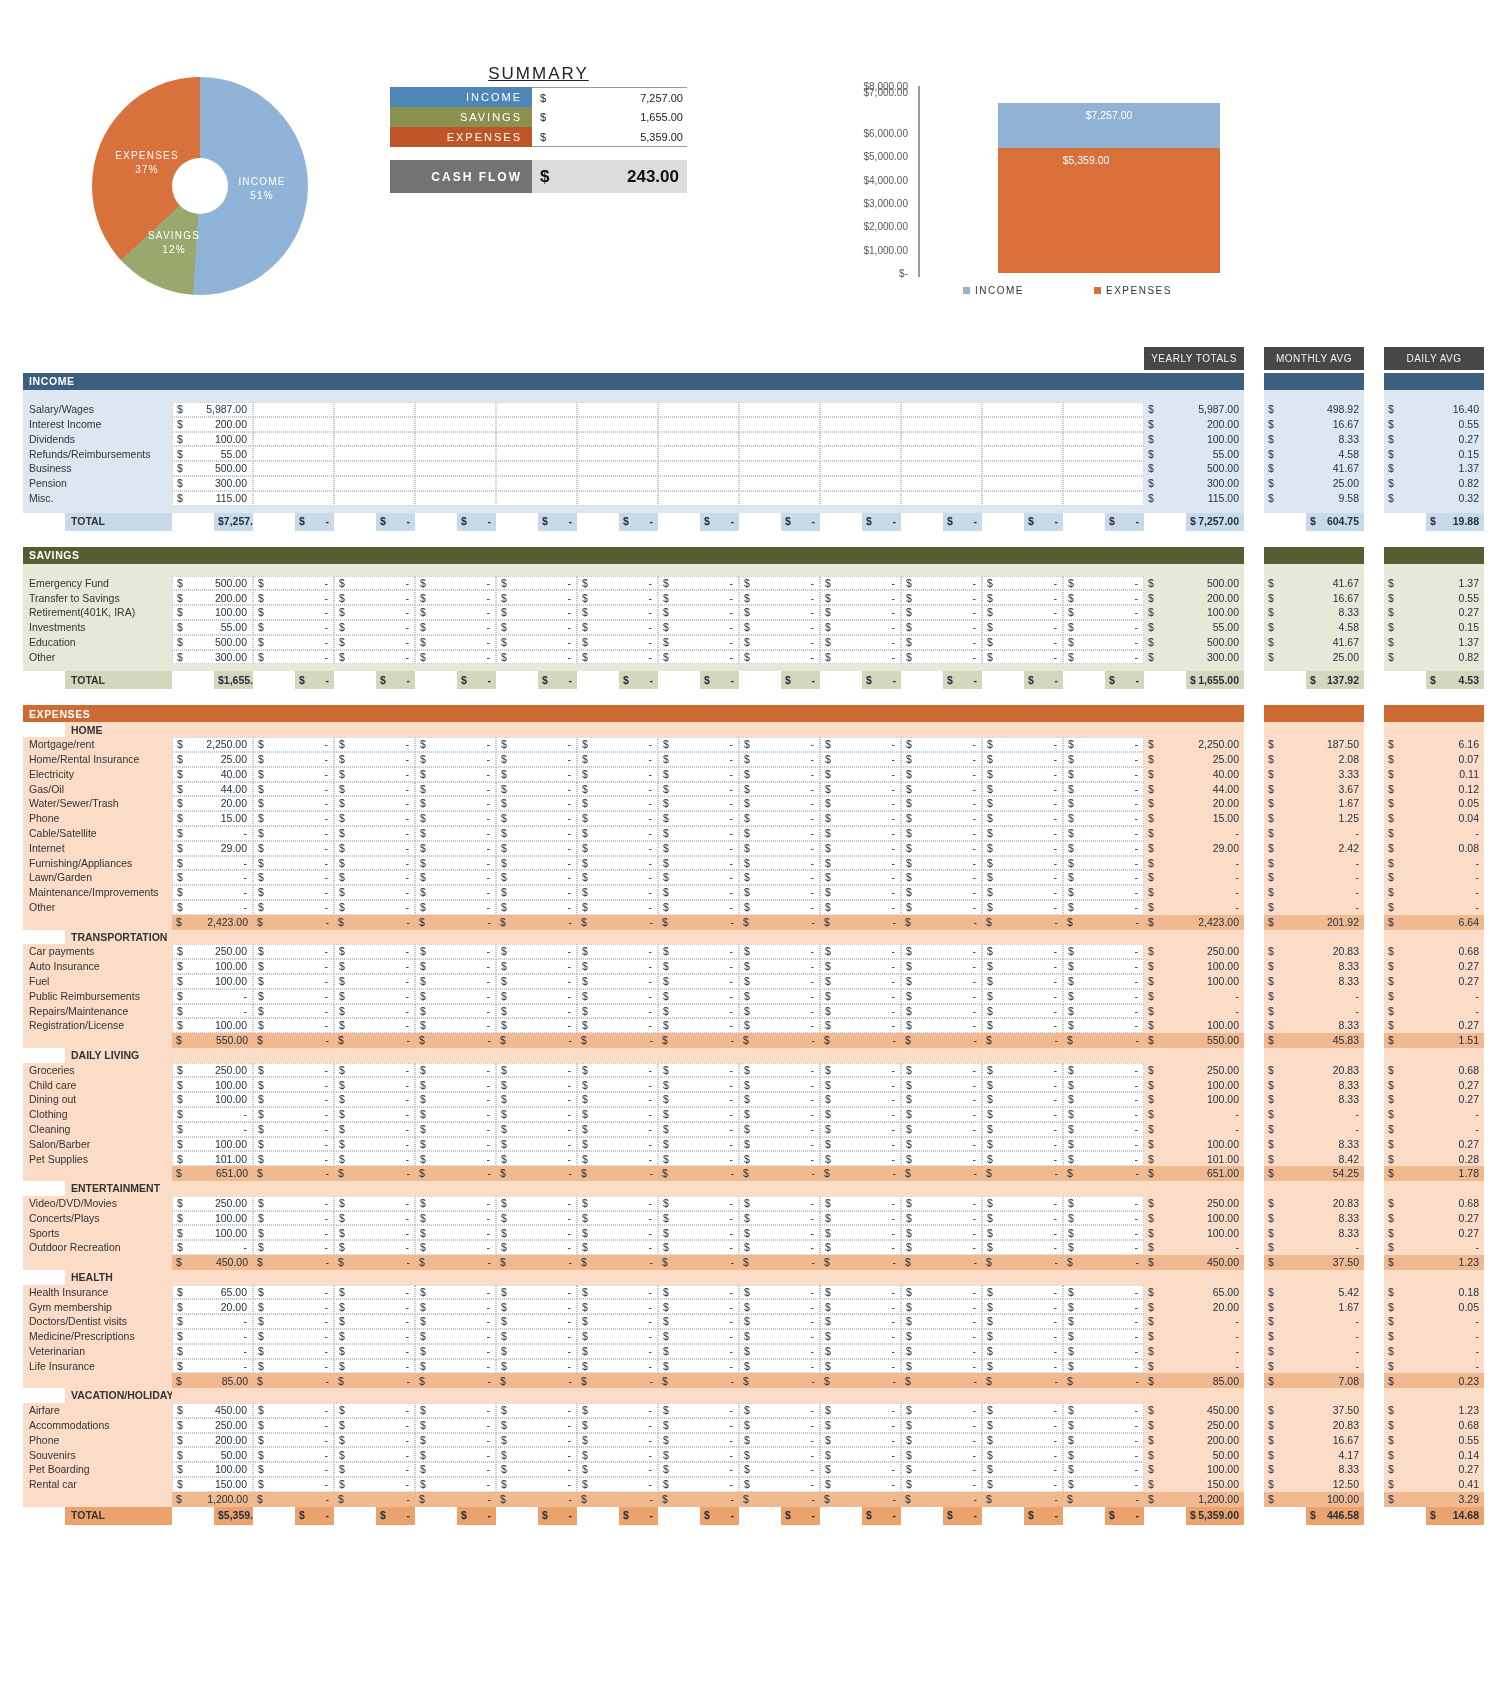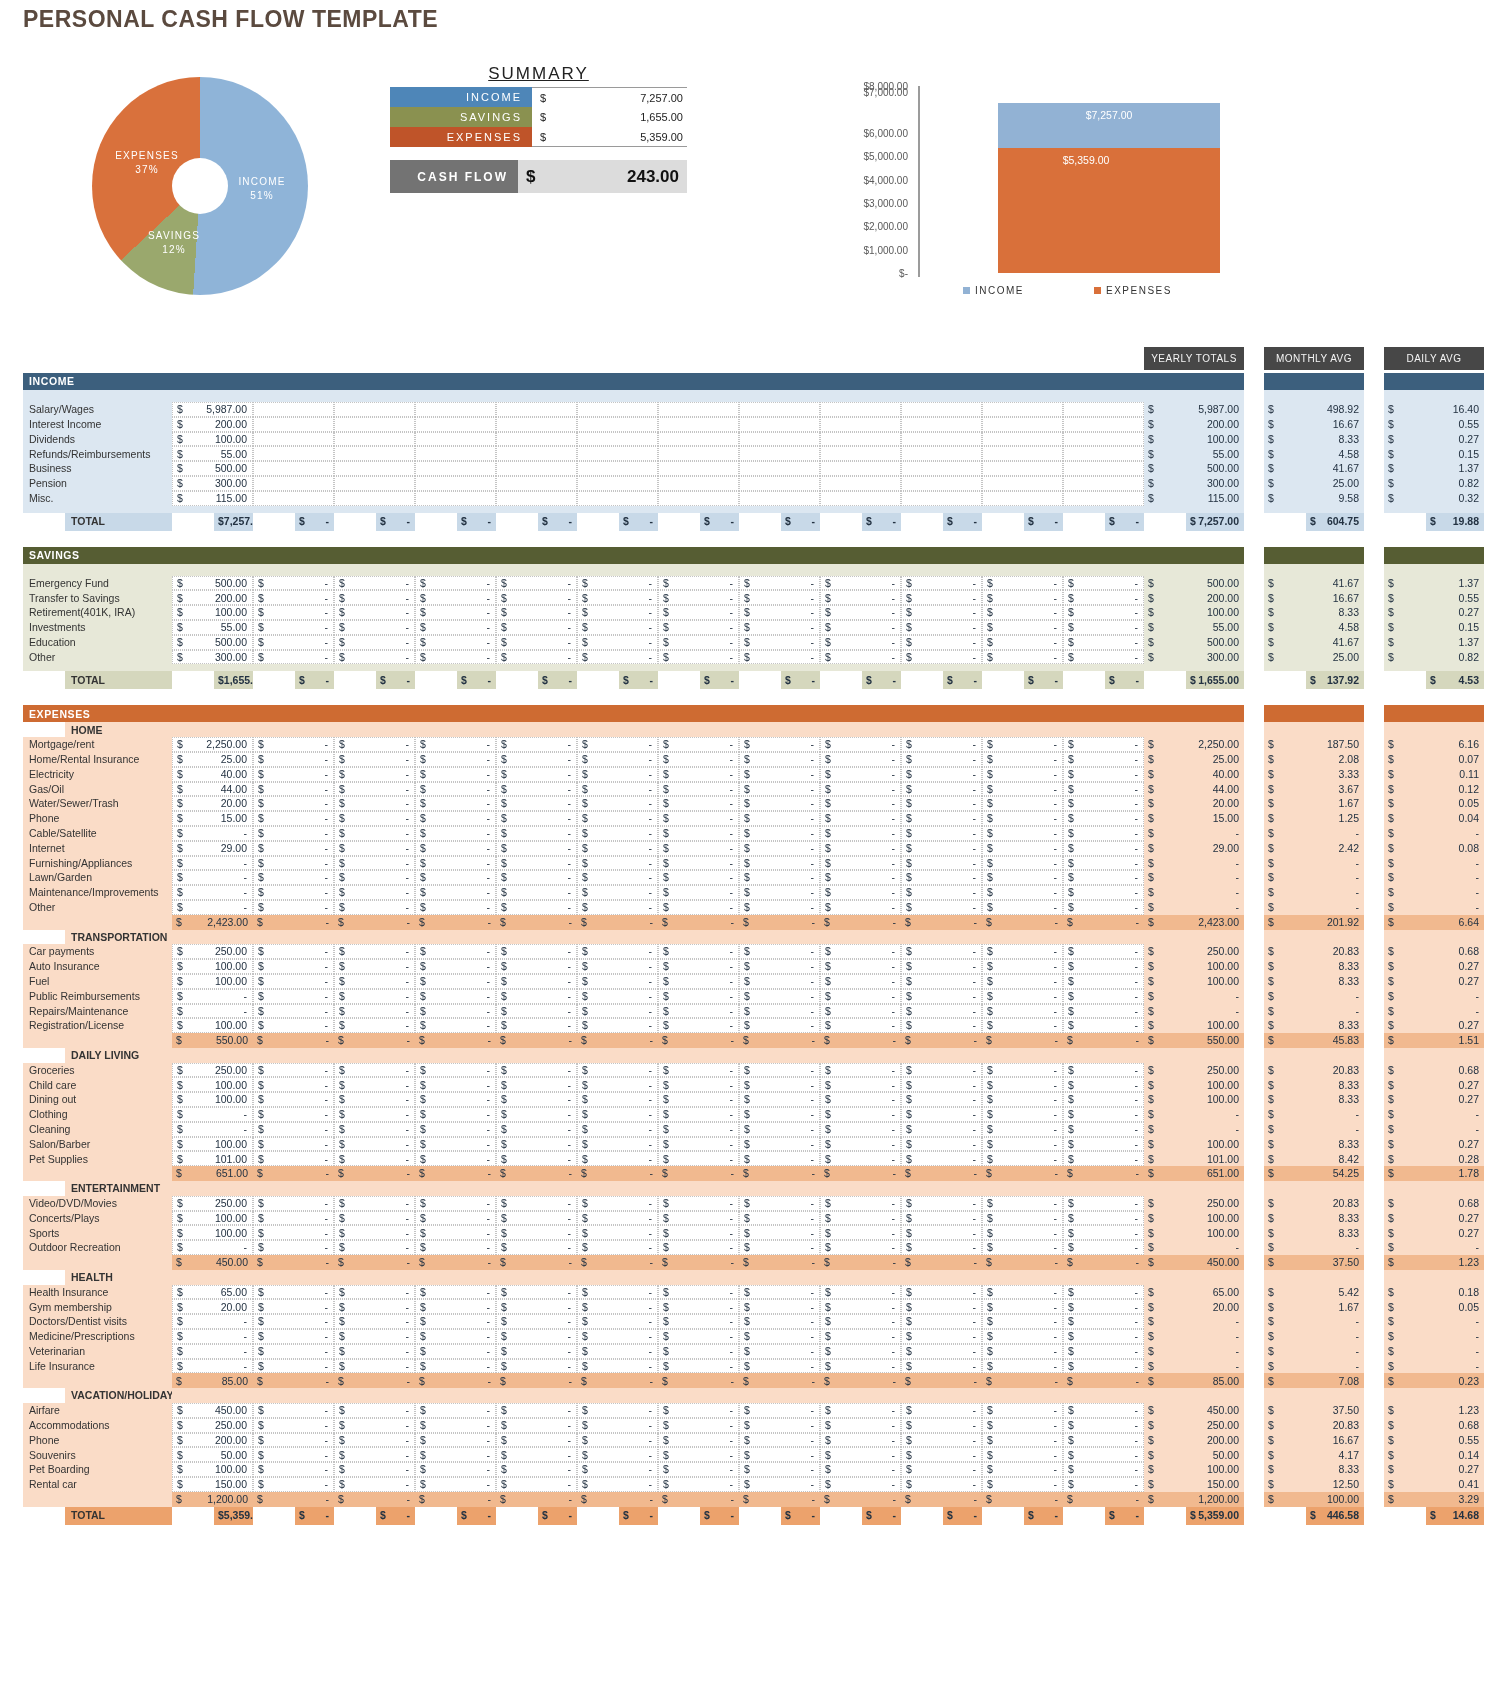--- a/index.html
+++ b/index.html
@@ -25,21 +25,21 @@
   .summary-heading{text-align:center;font-size:17px;letter-spacing:2px;color:#222;
                    margin:0 0 3px 0;font-weight:normal;text-decoration:underline;}
   .summary-row{display:flex;height:20px;}
   .summary-label{width:142px;color:#fff;font-size:11px;letter-spacing:2px;display:flex;
                  align-items:center;justify-content:flex-end;padding-right:10px;box-sizing:border-box;}
   .summary-value{flex:1;display:flex;align-items:center;justify-content:space-between;
                  font-size:11px;color:#222;padding:0 4px 0 8px;background:#fff;}
   .sv-top{border-top:1px solid #9a9a9a;}
   .sv-bottom{border-bottom:1px solid #9a9a9a;}
   .cashflow-row{margin-top:13px;height:33px;display:flex;}
-  .cashflow-label{width:128px;background:#737373;color:#fff;font-size:12px;font-weight:bold;
+  .cashflow-label{width:142px;background:#737373;color:#fff;font-size:12px;font-weight:bold;
                   letter-spacing:2px;display:flex;align-items:center;justify-content:flex-end;
                   padding-right:10px;box-sizing:border-box;}
   .cashflow-value{flex:1;background:#dcdcdc;font-size:17px;font-weight:bold;color:#111;
                   display:flex;align-items:center;justify-content:space-between;padding:0 8px;}
 
   
   .barchart{position:absolute;left:748px;top:56px;width:660px;height:252px;}
   .bc-tick{position:absolute;width:140px;text-align:right;font-size:10px;color:#595959;}
   .bc-axis{position:absolute;width:2px;background:#9b9b9b;}
   .bc-bar{position:absolute;}
@@ -75,21 +75,20 @@
   .bg-exp{background:#fadcc7;}
   .bg-exp-s{background:#f1b98f;}
   .bg-exp-t{background:#eca26c;}
   .white-cell{background:#fff;border:1px dotted #c4c4c4;}
 </style>
 </head>
 <body>
 
 <div class="page">
 
-  <div class="title">PERSONAL CASH FLOW TEMPLATE</div>
 
   <div class="pie-wrap">
     <div class="pie" id="pie" style="background: conic-gradient(rgb(143, 180, 216) 0%, rgb(143, 180, 216) 51%, rgb(154, 168, 109) 51%, rgb(154, 168, 109) 63%, rgb(217, 113, 60) 63%, rgb(217, 113, 60) 100%);"></div>
     <div class="pie-hole"></div>
     <div class="pie-label pl-expenses" id="pl-expenses">
         <span style="display: block;">EXPENSES</span>
         <span style="display: block;">37%</span>
       </div>
     <div class="pie-label pl-income" id="pl-income">
         <span style="display: block;">INCOME</span>

